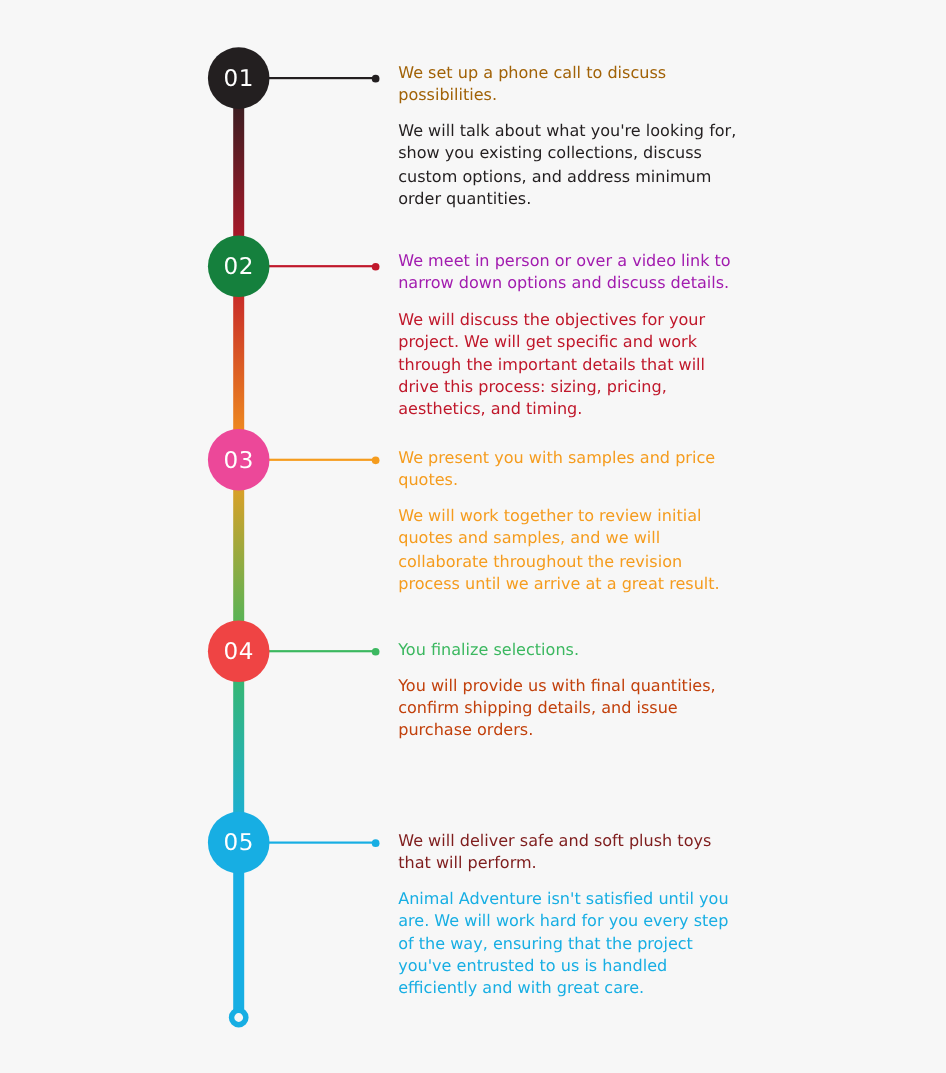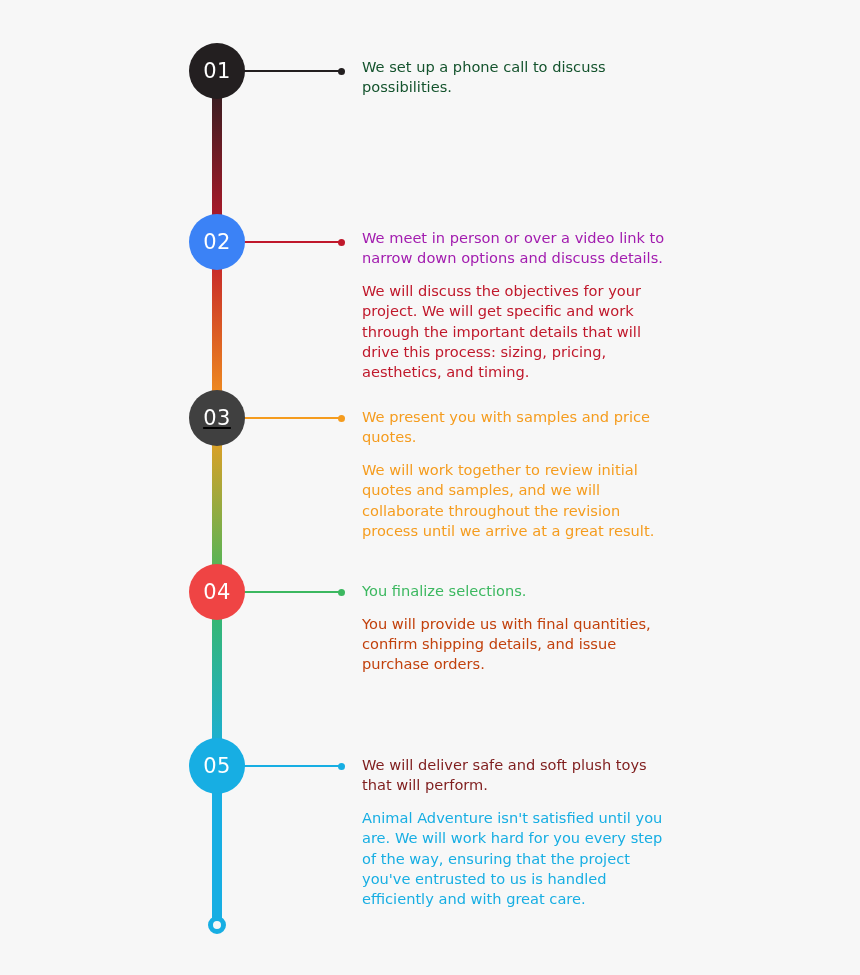--- a/index.html
+++ b/index.html
@@ -100,36 +100,37 @@
     <div class="spine" style="top: 418px; height: 174px; background: linear-gradient(rgb(245, 156, 30) 0%, rgb(60, 184, 96) 100%);"></div>
     <div class="spine" style="top: 592px; height: 174px; background: linear-gradient(rgb(60, 184, 96) 0%, rgb(23, 174, 227) 100%);"></div>
     <div class="spine" style="top: 766px; height: 159px; background: rgb(23, 174, 227);"></div>
     <div class="connector" style="top: 70px; background: rgb(35, 31, 32);">
       <span class="connector-dot" style="background: rgb(35, 31, 32);"></span>
     </div>
     <div class="node" style="left: 189px; top: 43px; background: rgb(35, 31, 32);">
       <span class="node-label">01</span>
     </div>
     <div class="text-block" style="top: 57px;">
-      <p class="para" style="color: #14532d;">We set up a phone call to discuss possibilities.</p>
+      <p class="para" style="color: #a16207;">We set up a phone call to discuss possibilities.</p>
+      <p class="para" style="color: rgb(35, 31, 32);">We will talk about what you're looking for, show you existing collections, discuss custom options, and address minimum order quantities.</p>
     </div>
     <div class="connector" style="top: 241px; background: rgb(192, 24, 43);">
       <span class="connector-dot" style="background: rgb(192, 24, 43);"></span>
     </div>
-    <div class="node" style="left: 189px; top: 214px; background: #3b82f6;">
+    <div class="node" style="left: 189px; top: 214px; background: #15803d;">
       <span class="node-label">02</span>
     </div>
     <div class="text-block" style="top: 228px;">
       <p class="para" style="color: #a21caf;">We meet in person or over a video link to narrow down options and discuss details.</p>
       <p class="para" style="color: rgb(192, 24, 43);">We will discuss the objectives for your project.  We will get specific and work through the important details that will drive this process: sizing, pricing, aesthetics, and timing.</p>
     </div>
     <div class="connector" style="top: 417px; background: rgb(245, 156, 30);">
       <span class="connector-dot" style="background: rgb(245, 156, 30);"></span>
     </div>
-    <div class="node" style="left: 189px; top: 390px; background: #404040; text-decoration: underline;">
+    <div class="node" style="left: 189px; top: 390px; background: #ec4899;">
       <span class="node-label">03</span>
     </div>
     <div class="text-block" style="top: 407px;">
       <p class="para" style="color: rgb(245, 156, 30);">We present you with samples and price quotes.</p>
       <p class="para" style="color: rgb(245, 156, 30);">We will work together to review initial quotes and samples, and we will collaborate throughout the revision process until we arrive at a great result.</p>
     </div>
     <div class="connector" style="top: 591px; background: rgb(60, 184, 96);">
       <span class="connector-dot" style="background: rgb(60, 184, 96);"></span>
     </div>
     <div class="node" style="left: 189px; top: 564px; background: #ef4444;">

